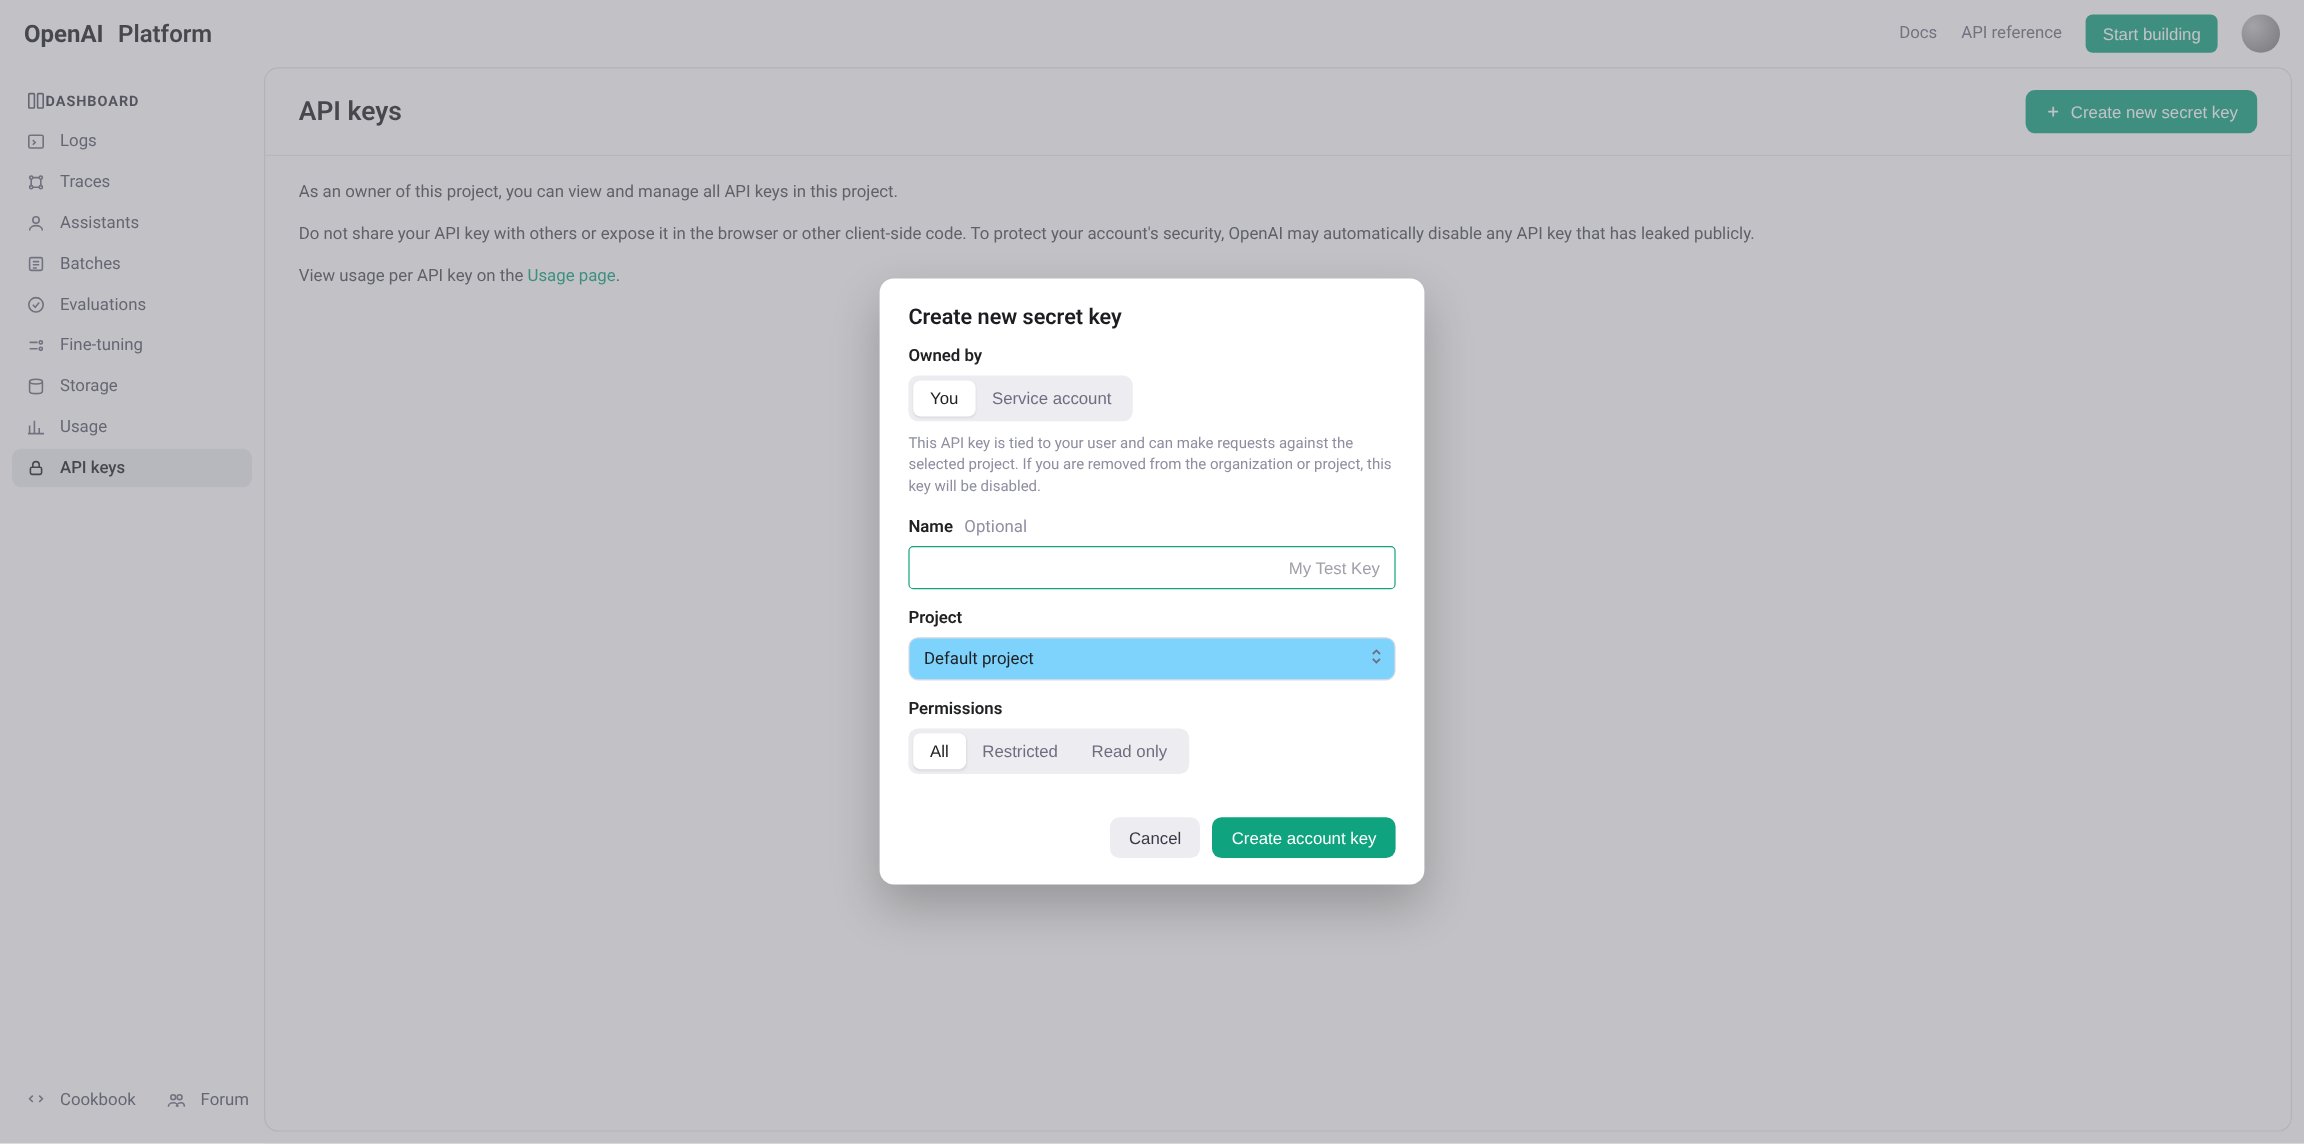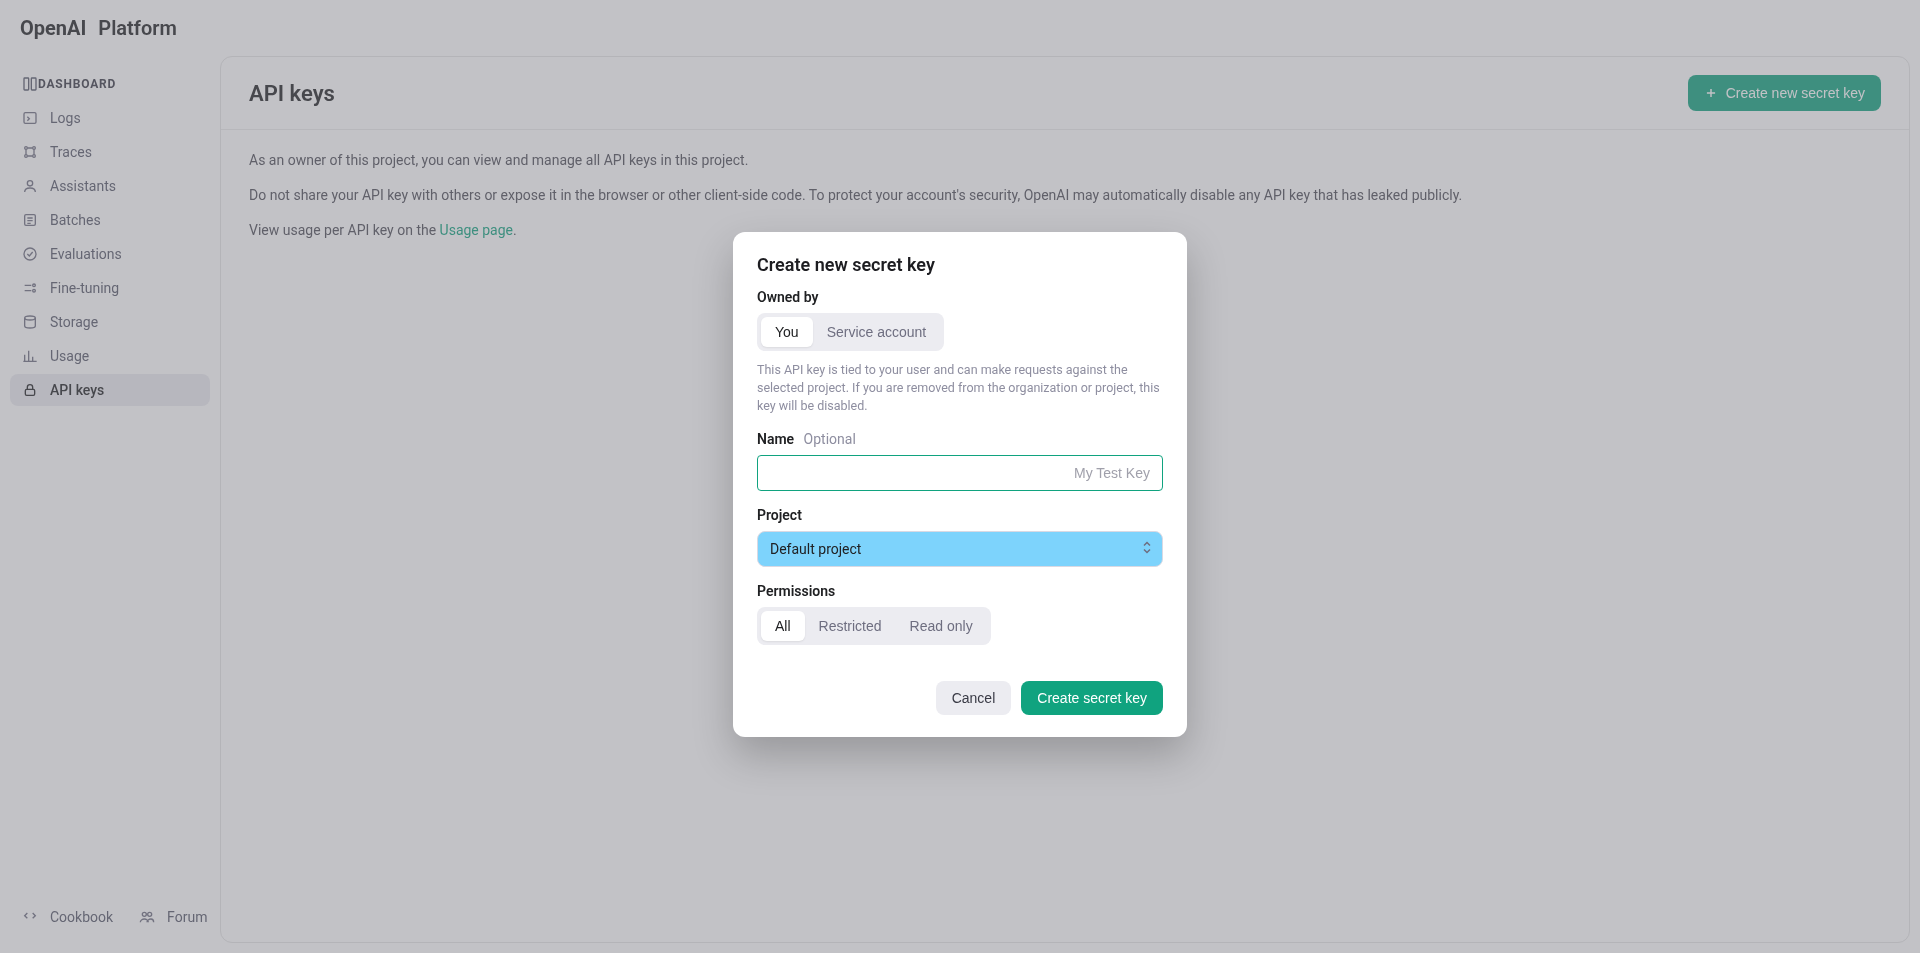--- a/index.html
+++ b/index.html
@@ -138,20 +138,26 @@
 </style>
 </head>
 <body>
 
 <div class="topbar">
   <div class="logo-area">
     <span class="logo-word">OpenAI</span>
     <span class="logo-platform">Platform</span>
   </div>
   <div class="topbar-spacer"></div>
+  <div class="topnav">
+    <a href="#">Docs</a>
+    <a href="#">API reference</a>
+    <button class="btn-primary">Start building</button>
+    <div class="avatar"></div>
+  </div>
 </div>
 
 <div class="main-wrap">
 
   <aside class="sidebar">
     <div class="sidebar-heading">
       <svg width="16" height="16" viewBox="0 0 24 24" fill="none" stroke="#565869" stroke-width="2">
           <rect x="3" y="3" width="7" height="18" rx="1"></rect>
           <rect x="14" y="3" width="7" height="18" rx="1"></rect>
         </svg>
@@ -310,15 +316,15 @@
     <label class="form-label">Permissions</label>
     <div class="seg-group">
       <button class="seg-btn active">All</button>
       <button class="seg-btn">Restricted</button>
       <button class="seg-btn">Read only</button>
     </div>
   </div>
 
   <div class="modal-actions">
     <button class="btn-secondary">Cancel</button>
-    <button class="btn-submit">Create secret key</button>
+    <button class="btn-submit">Create account key</button>
   </div>
 </div>
 
 </body></html>

